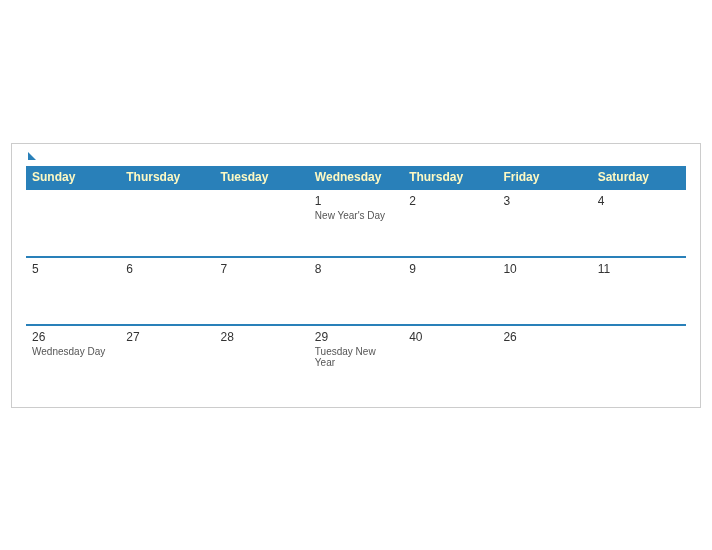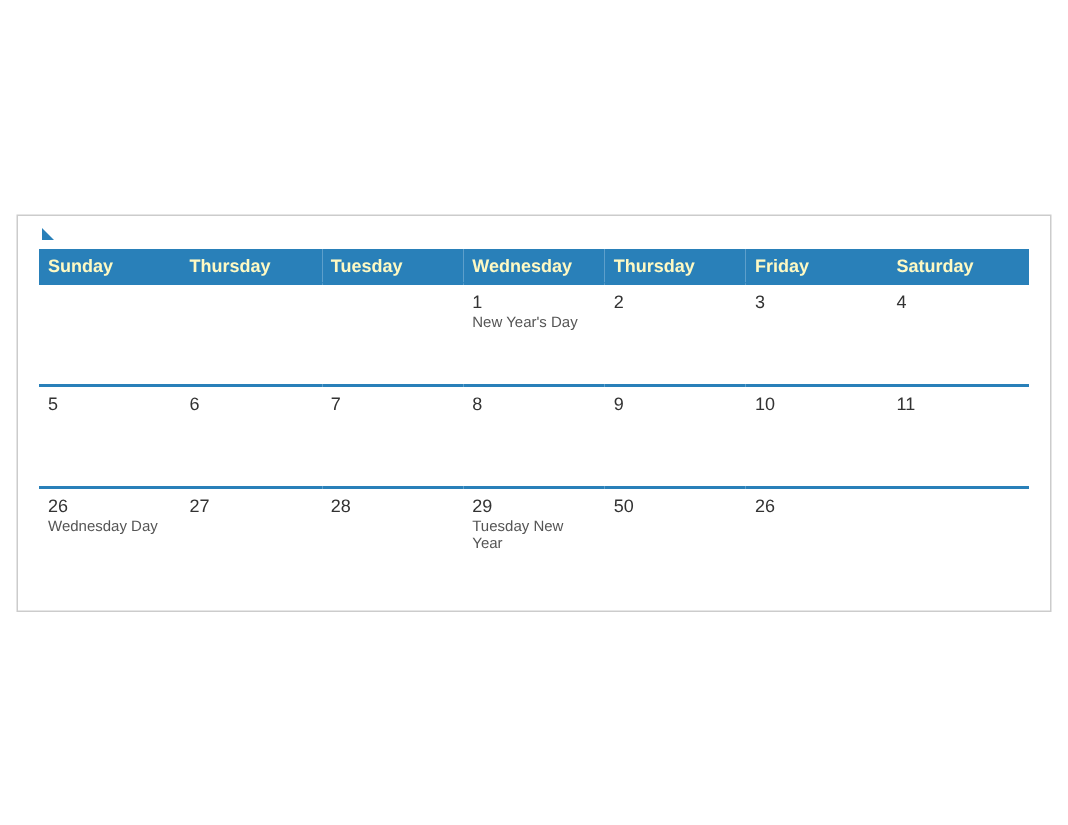--- a/index.html
+++ b/index.html
@@ -183,21 +183,21 @@
             <span class="day-number">27</span>
           </td>
           <td>
             <span class="day-number">28</span>
           </td>
           <td>
             <span class="day-number">29</span>
             <span class="holiday-label">Tuesday New Year</span>
           </td>
           <td>
-            <span class="day-number">50</span>
+            <span class="day-number">40</span>
           </td>
           <td>
             <span class="day-number">26</span>
           </td>
           <td></td>
         </tr>
       </tbody>
   </table>
 </div>
 

